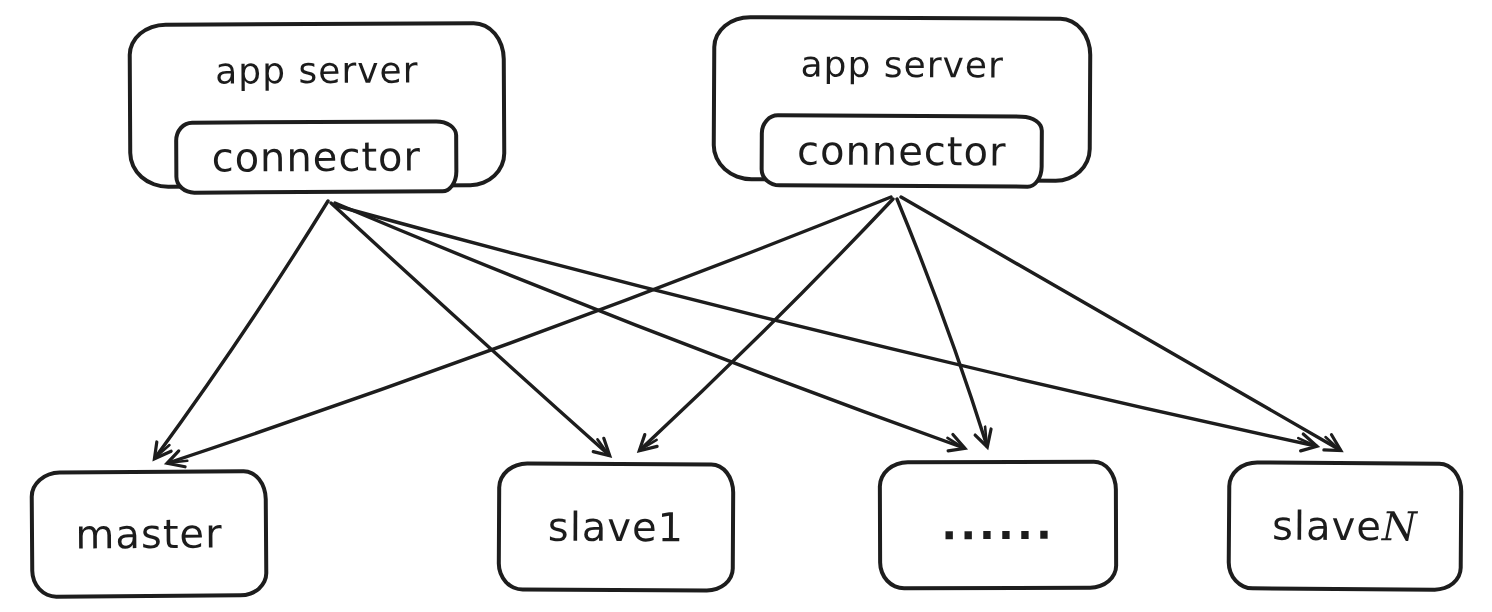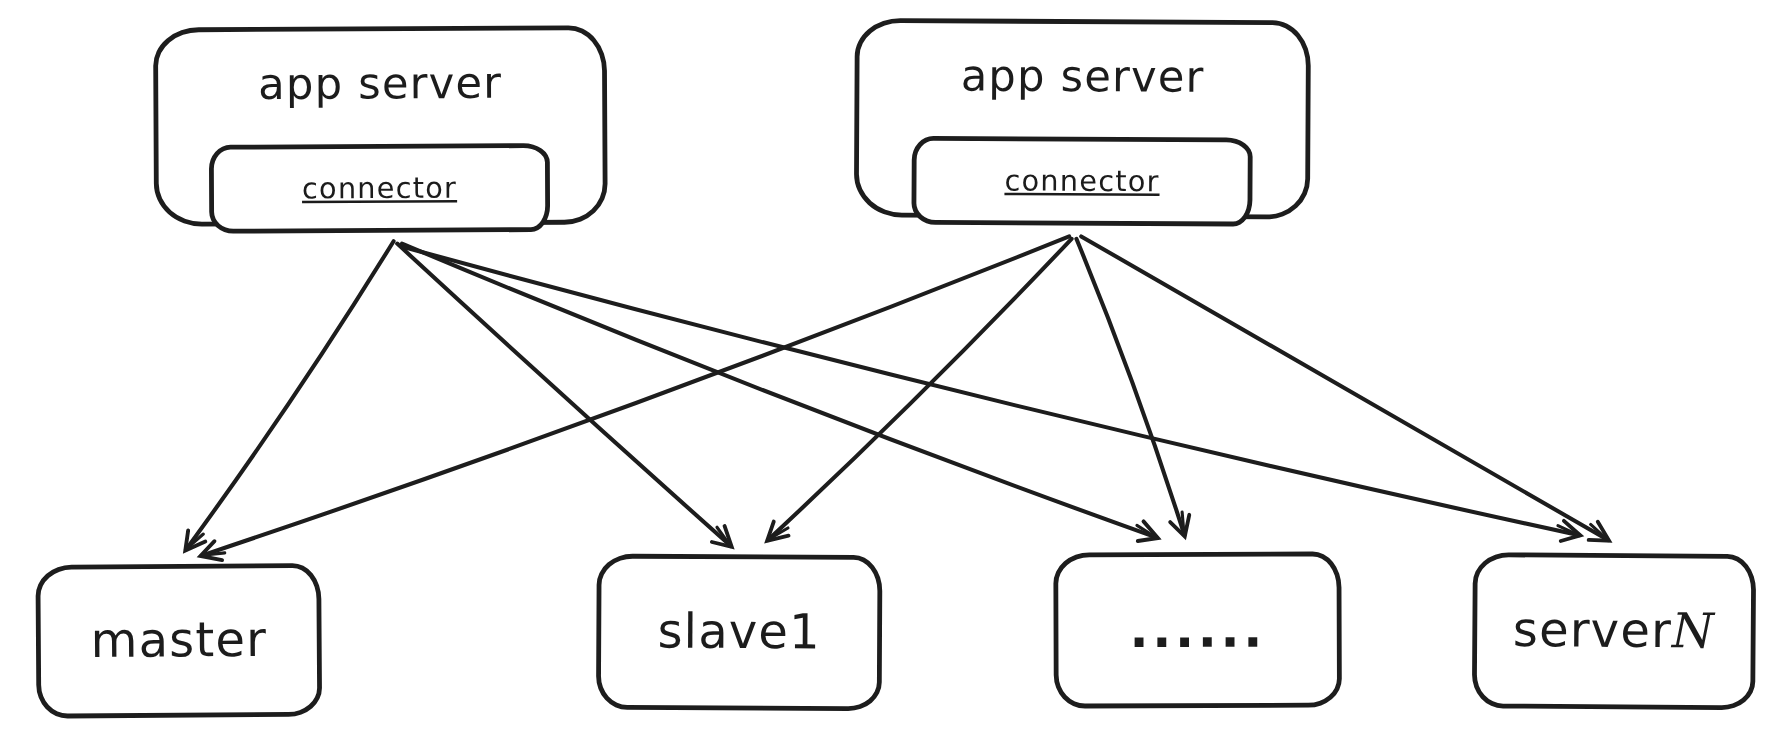--- a/index.html
+++ b/index.html
@@ -19,21 +19,21 @@
     display:flex;align-items:center;justify-content:center;
   }
   .bottom-node{
     border-radius:30px 24px 28px 26px / 26px 30px 24px 28px;
     display:flex;align-items:center;justify-content:center;
   }
   .node-title{
     position:absolute;left:0;right:0;top:24px;text-align:center;
     font-size:36px;letter-spacing:1px;font-weight:500;
   }
-  .inner-label{font-size:24px;letter-spacing:1px;text-decoration:underline;}
+  .inner-label{font-size:40px;letter-spacing:1px;}
   .bottom-label{font-size:40px;letter-spacing:1px;}
   .dots-label{font-size:42px;font-weight:bold;letter-spacing:3px;line-height:1;}
   .italic-n{font-style:italic;font-family:"DejaVu Serif",serif;}
   #edge-layer{position:absolute;left:0;top:0;width:1492px;height:612px;pointer-events:none;}
   .edge{fill:none;stroke:#1d1d1d;stroke-width:3.4;stroke-linecap:round;}
   #watermark{
     position:absolute;right:14px;top:556px;font-size:30px;font-weight:bold;
     letter-spacing:1px;color:#efefef;z-index:5;
     text-shadow:1px 1px 1px rgba(45,45,45,0.85), -1px -1px 1px rgba(255,255,255,0.65),
                 0 0 2px rgba(70,70,70,0.7);
@@ -81,16 +81,16 @@
 
   <div class="sketch-box bottom-node" style="left:497px;top:462px;width:238px;height:130px;transform:rotate(0.3deg);">
     <span class="bottom-label">slave1</span>
   </div>
 
   <div class="sketch-box bottom-node" style="left:878px;top:460px;width:240px;height:130px;transform:rotate(-0.2deg);">
     <span class="dots-label">......</span>
   </div>
 
   <div class="sketch-box bottom-node" style="left:1227px;top:461px;width:236px;height:130px;transform:rotate(0.4deg);">
-    <span class="bottom-label"><span>server</span><span class="italic-n">N</span></span>
+    <span class="bottom-label"><span>slave</span><span class="italic-n">N</span></span>
   </div>
 
 </div>
 
 </body></html>

